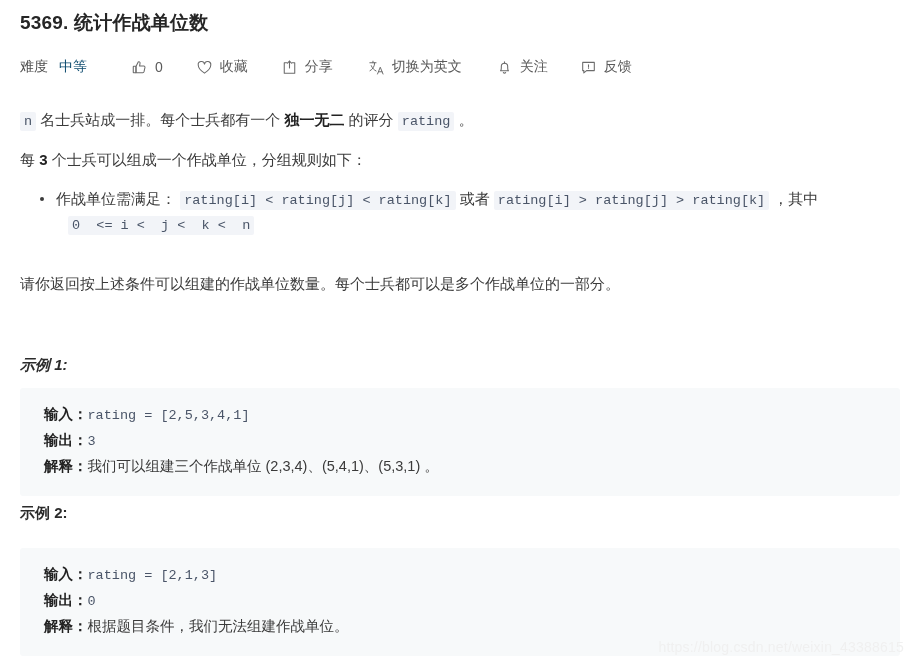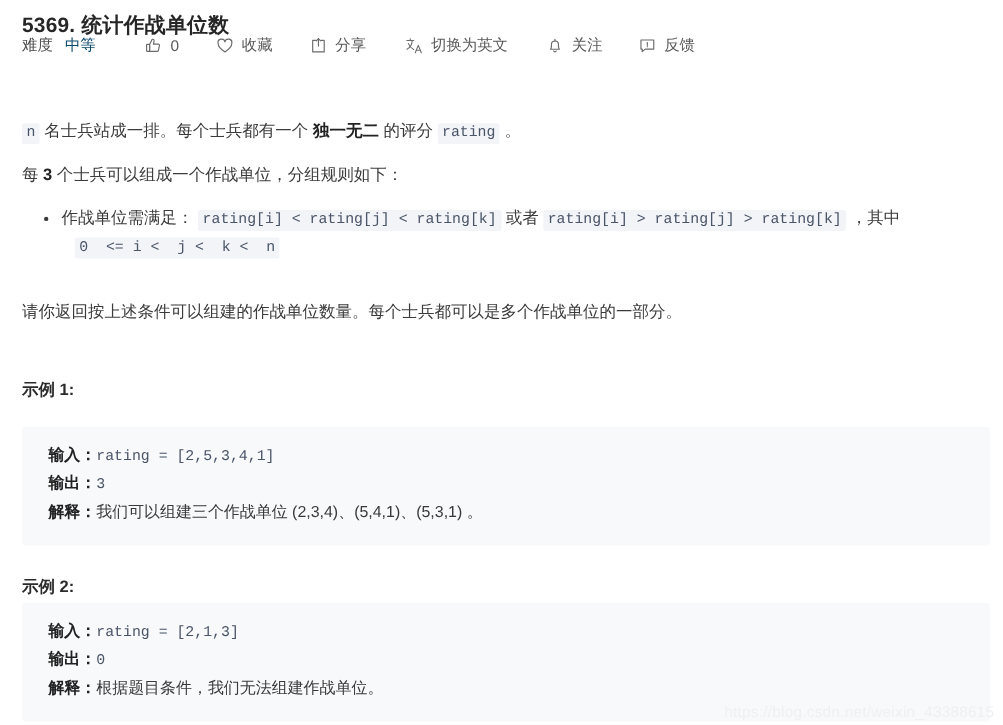--- a/index.html
+++ b/index.html
@@ -34,21 +34,21 @@
     font-weight: 600;
     color: #262626;
     letter-spacing: 0.2px;
     white-space: nowrap;
   }
 
   
   .toolbar {
     position: absolute;
     left: 20px;
-    top: 32px;
+    top: 58px;
     display: flex;
     align-items: center;
     font-size: 14px;
     color: #5c6370;
     white-space: nowrap;
     text-align: right;
   }
   .tb-label { color: #4f4f4f; font-size: 14px; }
   .tb-diff {
     color: #0c4a6e;
@@ -138,22 +138,22 @@
   }
 
   
   .ex-head {
     position: absolute;
     left: 20px;
     font-size: 15px;
     font-weight: 700;
     color: #2b2b2b;
   }
-  .ex1-head { top: 345px; }
-  .ex2-head { top: 524px; }
+  .ex1-head { top: 356px; font-style: italic; }
+  .ex2-head { top: 504px; }
 
   .ex-box {
     position: absolute;
     left: 20px;
     width: 880px;
     box-sizing: border-box;
     background: #f7f9fa;
     border-radius: 3px;
     padding: 14px 24px 16px 24px;
   }

